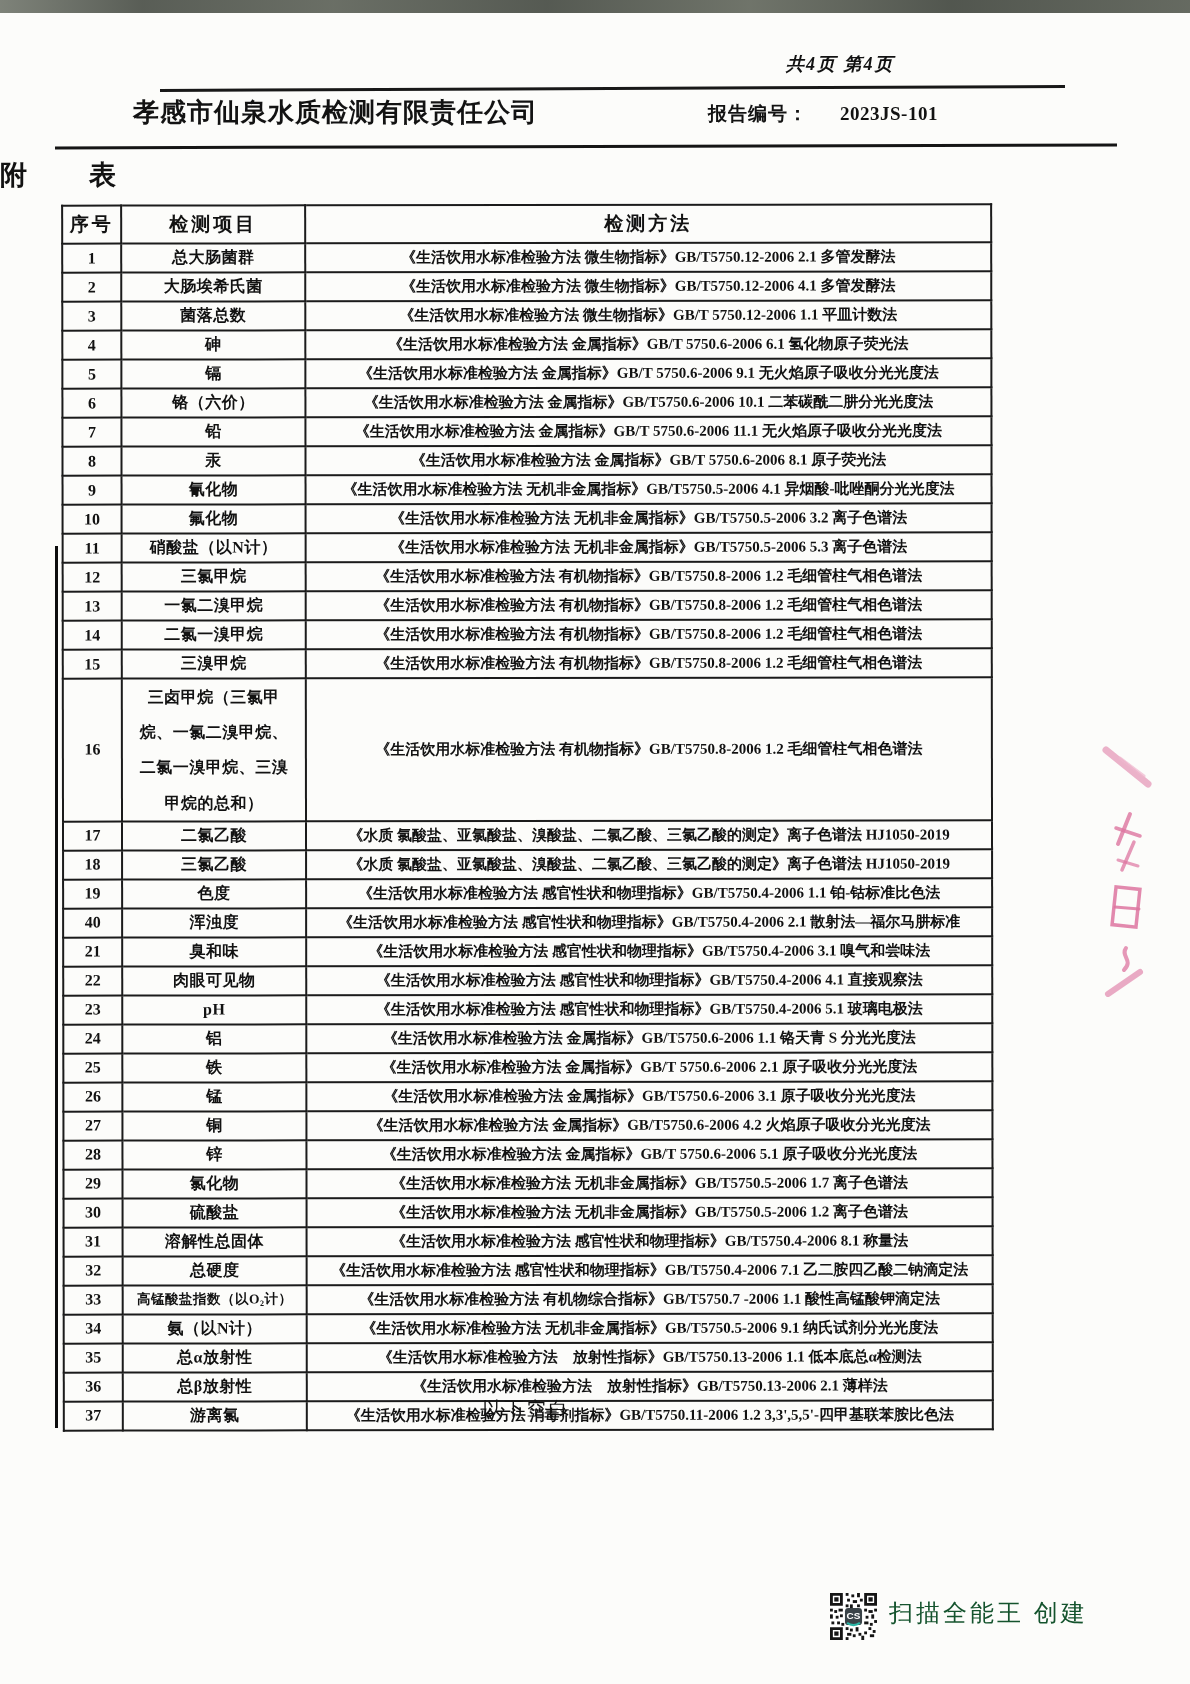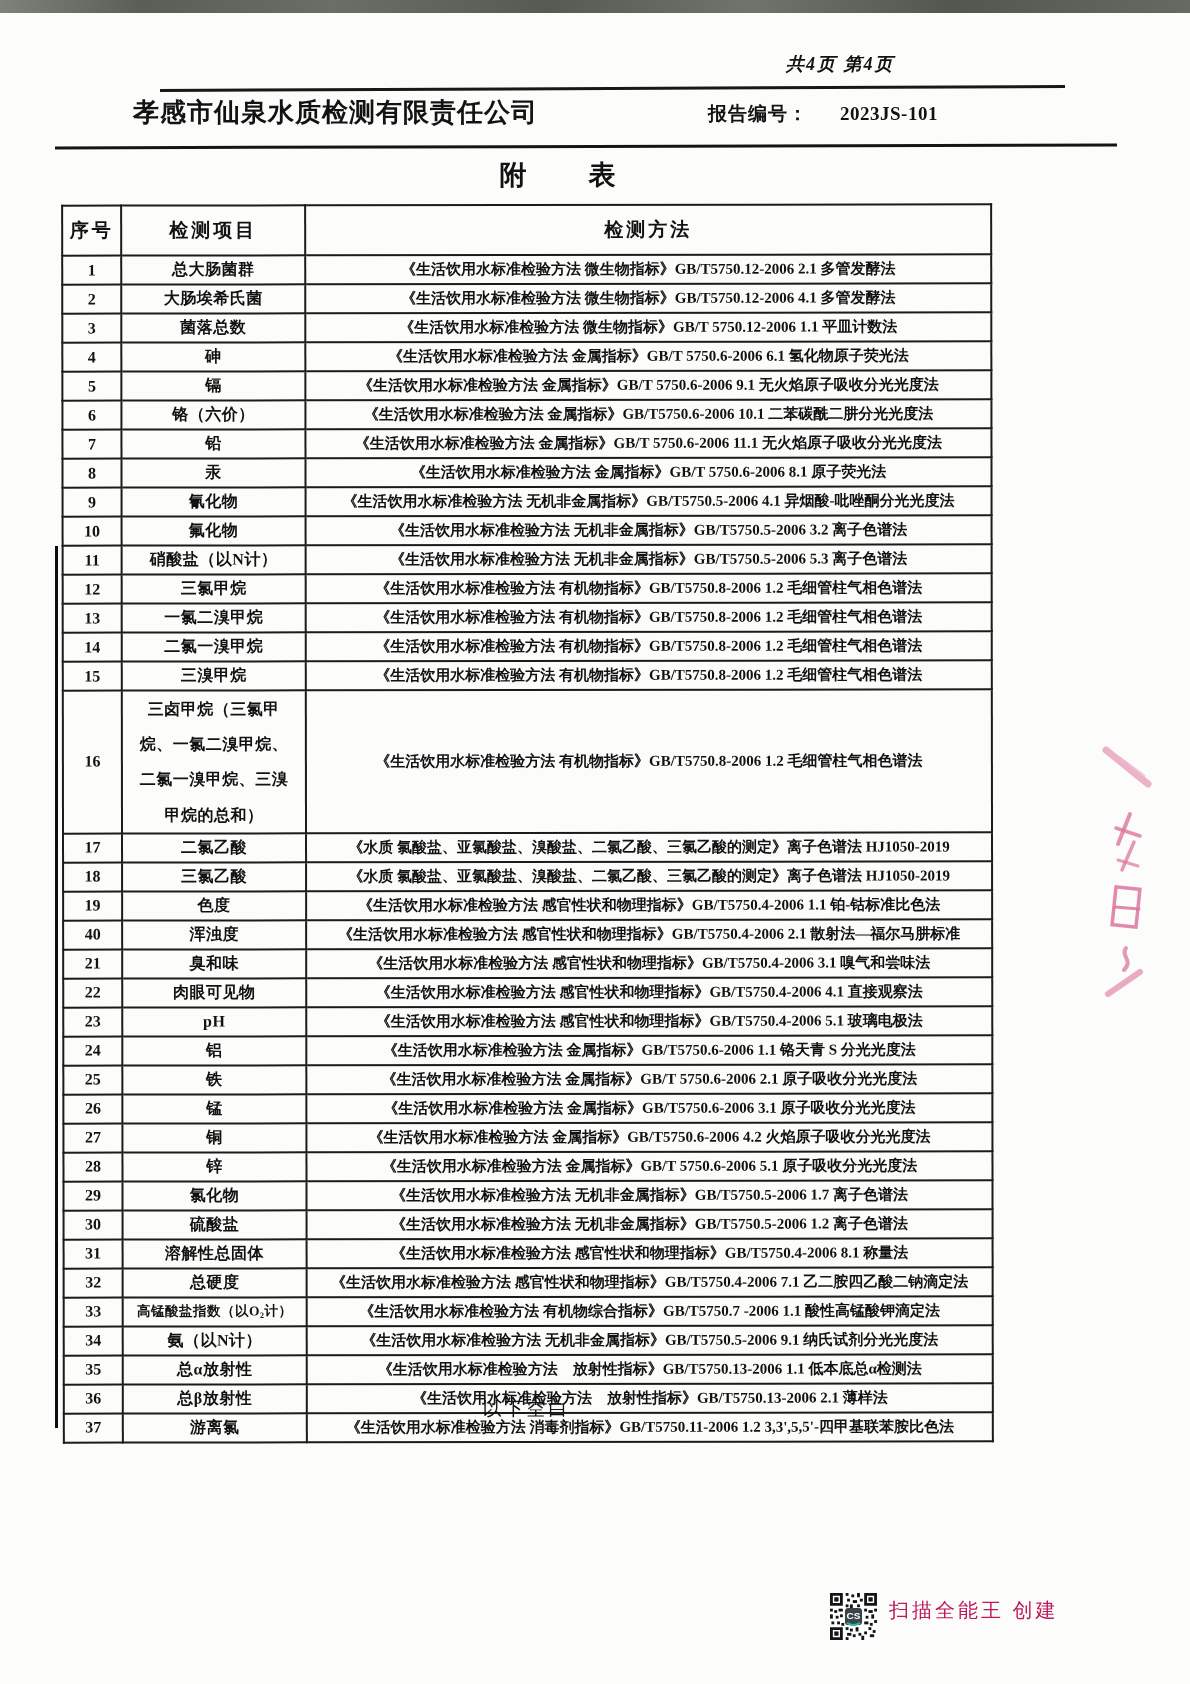--- a/index.html
+++ b/index.html
@@ -32,50 +32,50 @@
     position:absolute; top:101px; left:708px;
     font-size:19px; font-weight:bold; letter-spacing:1px;
   }
   .report-line .num { margin-left:32px; letter-spacing:0.5px; }
   .rule-2 {
     position:absolute; top:145px; left:55px; width:1062px; height:3px;
     background:#151515; transform:rotate(-0.15deg);
   }
   .page-title {
     position:absolute; top:157px; left:0; width:1115px;
-    text-align:center; font-size:27px; font-weight:bold;
+    text-align:left; font-size:27px; font-weight:bold;
   }
   .page-title .gap { display:inline-block; width:62px; }
   .table-wrap { position:absolute; top:204px; left:62px; width:929px; transform:rotate(-0.08deg); }
   table { border-collapse:collapse; table-layout:fixed; width:929px; }
   th, td {
     border:2px solid #1b1b1b;
     text-align:center; vertical-align:middle;
     font-weight:bold; padding:0 2px;
     overflow:hidden;
   }
-  thead th { height:50px; font-size:19px; letter-spacing:3px; }
+  thead th { height:38px; font-size:19px; letter-spacing:3px; }
   tbody tr { height:29px; }
   tbody tr.tall-row { height:92px; }
   td.col-no { font-size:16px; }
   td.col-item { font-size:16px; letter-spacing:0.5px;border-radius:12px; }
   td.col-item.small-item { font-size:13.5px; letter-spacing:0.5px; }
   tr.tall-row td.col-item { line-height:2.2; padding:0 15px; }
   td.col-method { font-size:15px; white-space:nowrap; letter-spacing:0; }
   .blank-note {
     position:absolute; top:1396px; left:62px; width:929px;
     text-align:center; font-size:19px; font-weight:normal; letter-spacing:3px;
   }
   .edge-line { position:absolute; left:55px; top:546px; width:3px; height:882px; background:#0d0d0d; }
   .stamp { position:absolute; left:1096px; top:742px; width:80px; height:270px; opacity:.8; }
   .qr { position:absolute; left:830px; top:1593px; width:47px; height:47px; }
   .credit {
     position:absolute; left:889px; top:1597px;
     font-family:"Liberation Sans","DejaVu Sans",sans-serif;
-    font-size:20px; color:#be185d; letter-spacing:3px; font-weight:500;
+    font-size:24px; color:#14532d; letter-spacing:3px; font-weight:500;
   }
 </style>
 </head>
 <body>
 
 <div class="top-strip"></div>
 
 <div class="pagination">共4页 第4页</div>
 
 <div class="rule-1"></div>

